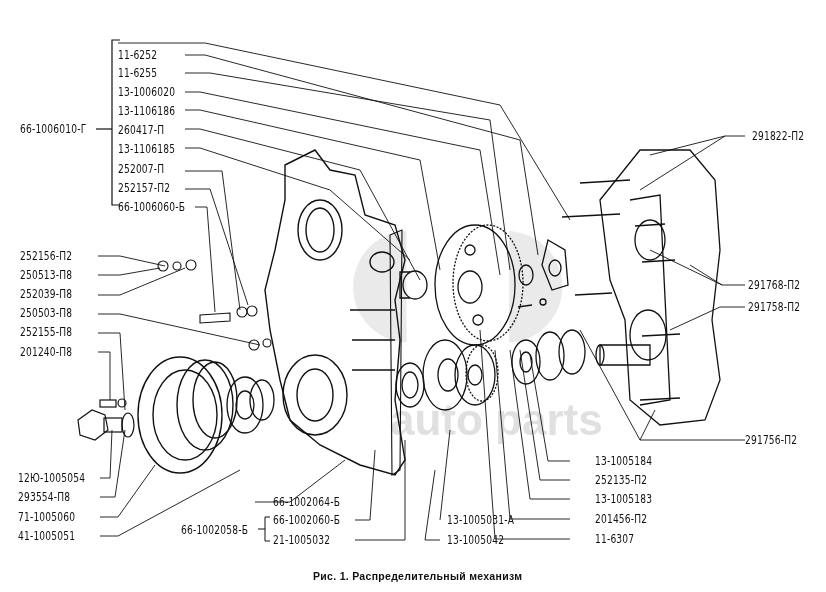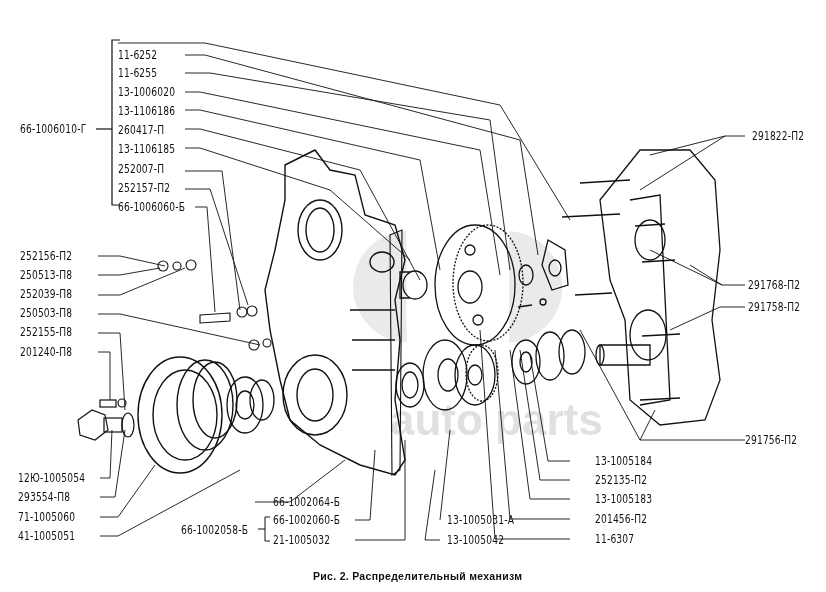--- a/index.html
+++ b/index.html
@@ -214,14 +214,14 @@
   <div class="lbl" style="left:595px;top:473px;">252135-П2</div>
   <div class="lbl" style="left:595px;top:492px;">13-1005183</div>
   <div class="lbl" style="left:595px;top:512px;">201456-П2</div>
   <div class="lbl" style="left:595px;top:532px;">11-6307</div>
 
   <div class="lbl" style="left:752px;top:129px;">291822-П2</div>
   <div class="lbl" style="left:748px;top:278px;">291768-П2</div>
   <div class="lbl" style="left:748px;top:300px;">291758-П2</div>
   <div class="lbl" style="left:745px;top:433px;">291756-П2</div>
 
-  <div class="caption">Рис. 2. Распределительный механизм</div>
+  <div class="caption">Рис. 1. Распределительный механизм</div>
 </div>
 
 </body></html>

